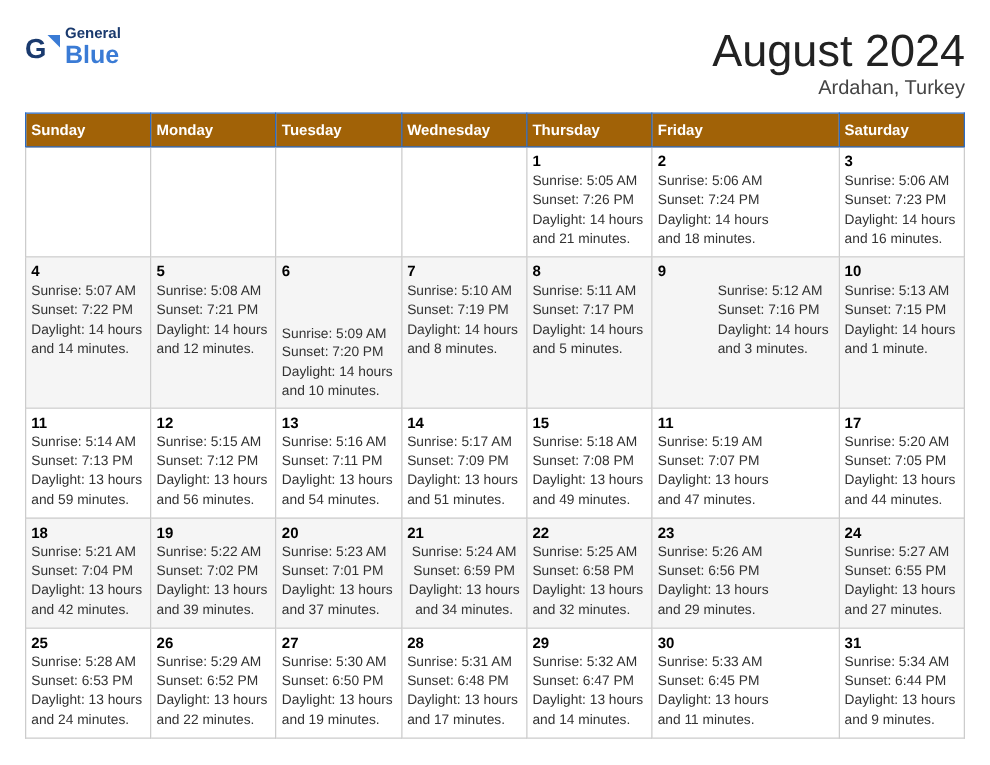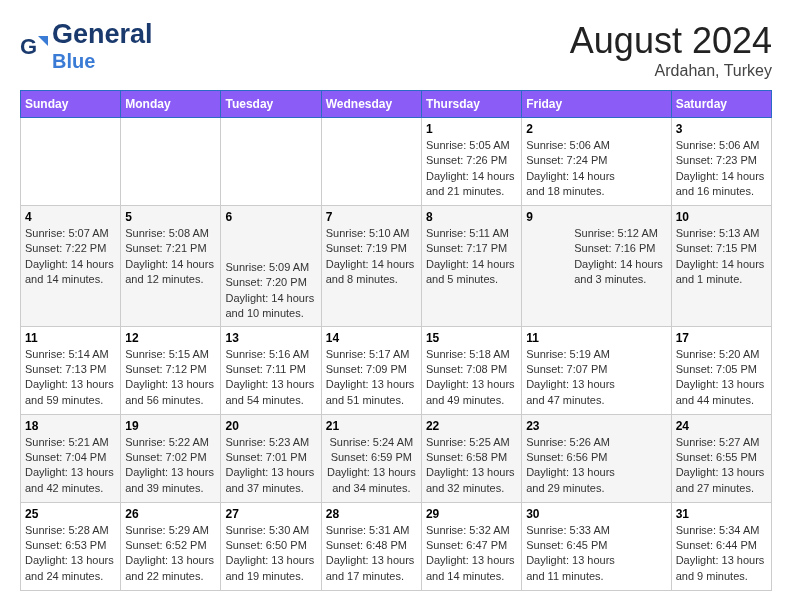--- a/index.html
+++ b/index.html
@@ -36,21 +36,21 @@
     .subtitle {
       font-size: 16px;
       color: #444;
     }
     table {
       width: 100%;
       border-collapse: collapse;
       font-size: 11px;
     }
     thead th {
-      background-color: #8b5cf6;
+      background-color: #a16207;
       color: #fff;
       padding: 6px 4px;
       text-align: left;
       font-size: 12px;
       font-weight: bold;
       border: 1px solid #2a6bc5;
     }
     tbody td {
       border: 1px solid #ccc;
       padding: 4px;
@@ -80,21 +80,21 @@
 </head>
 <body>
 
 <div class="header">
   <div class="logo">
     <svg class="logo-icon" viewBox="0 0 28 28" xmlns="http://www.w3.org/2000/svg">
       <text y="22" font-size="22" fill="#1a3a6e" font-family="Arial" font-weight="bold">G</text>
       <polygon points="18,4 28,4 28,14" fill="#3a7bd5"></polygon>
     </svg>
     <div>
-      <div style="font-size:27px; font-weight:bold; color:#1a3a6e; line-height:1.1;">General</div>
+      <div style="font-size:12px; font-weight:bold; color:#1a3a6e; line-height:1.1;">General</div>
       <div style="font-size:20px; font-weight:bold; color:#3a7bd5; line-height:1.1;">Blue</div>
     </div>
   </div>
   <div class="title-area">
     <div class="month-title">August 2024</div>
     <div class="subtitle">Ardahan, Turkey</div>
   </div>
 </div>
 
 <table>

